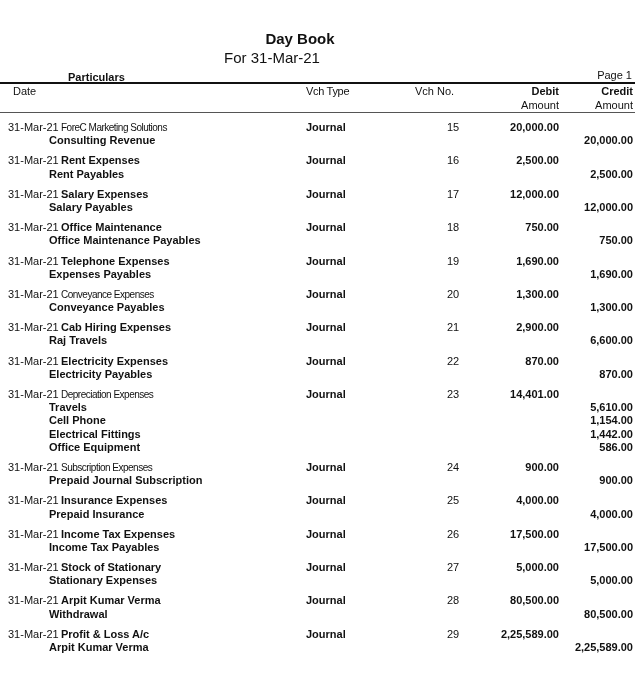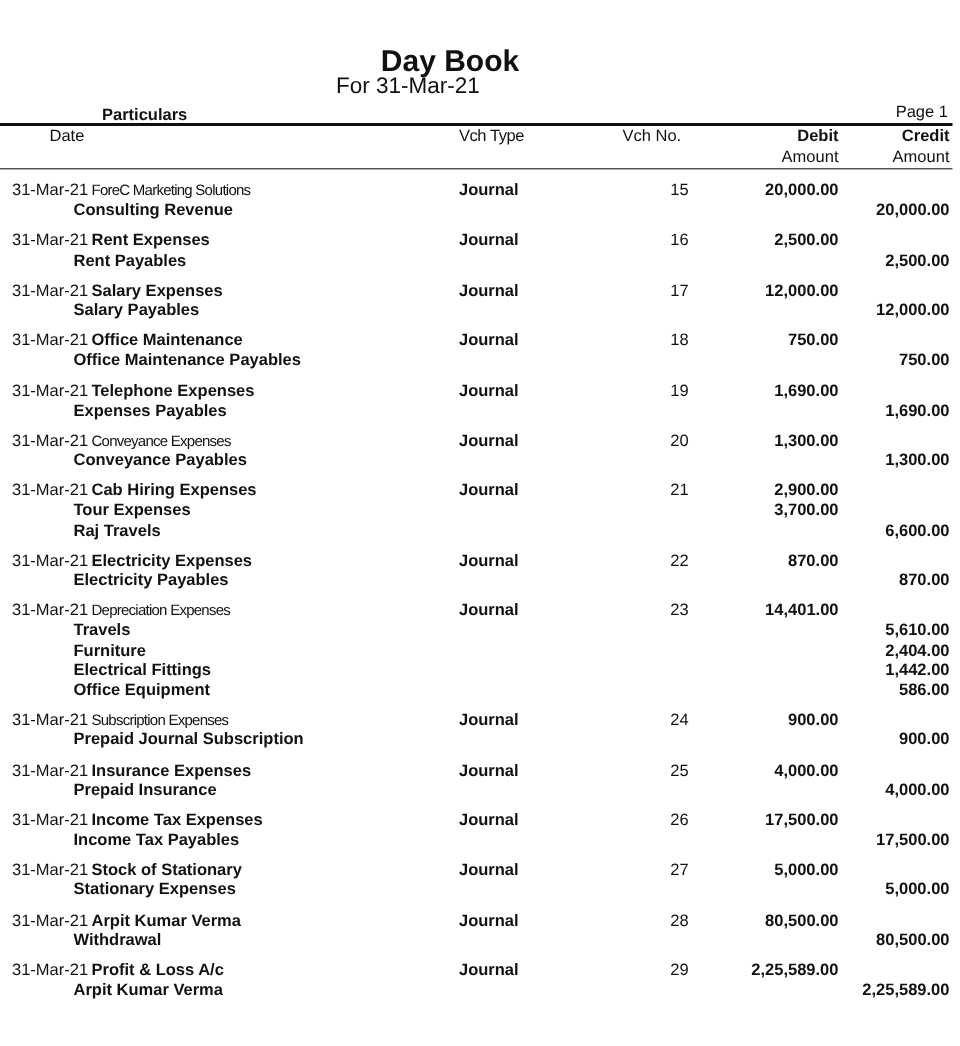--- a/index.html
+++ b/index.html
@@ -1,29 +1,29 @@
 <!DOCTYPE html>
 <html><head>
 <meta charset="utf-8">
 <style>
   html, body { margin: 0; padding: 0; background: #ffffff; }
   body {
     width: 640px; height: 697px; overflow: hidden; position: relative;
     font-family: "Liberation Sans", sans-serif; color: #111;
   }
   .title { position: absolute; top: 30px; left: 0; width: 600px; text-align: center;
-    font-size: 20px; font-weight: bold; }
+    font-size: 15px; font-weight: bold; }
   .subtitle { position: absolute; top: 49px; left: 0; width: 544px; text-align: center;
     font-size: 15px; }
   .page-no { position: absolute; top: 69px; right: 8px; font-size: 11px; }
   .rule-top { position: absolute; top: 82px; left: 0; width: 635px; height: 2px; background: #111; }
   .rule-bot { position: absolute; top: 112px; left: 0; width: 635px; height: 1px; background: #555; }
   .hdr { position: absolute; font-size: 11px; }
   .hdr.bold { font-weight: bold; }
-  .h-date { top: 85px; left: 33px; text-align: right; }
+  .h-date { top: 85px; left: 13px; text-align: right; }
   .h-part { top: 71px; left: 68px; }
   .h-vtype { top: 85px; left: 306px; font-size: 11px; letter-spacing: -0.3px; }
   .h-vno { top: 85px; left: 415px; }
   .h-debit { top: 85px; right: 81px; text-align: right; }
   .h-credit { top: 85px; right: 7px; text-align: right; }
   .h-debit2 { top: 99px; right: 81px; text-align: right; }
   .h-credit2 { top: 99px; right: 7px; text-align: right; }
 
   #entries { position: absolute; top: 121px; left: 0; width: 640px; }
   .entry { position: relative; margin-bottom: 7px; }
@@ -142,25 +142,20 @@
     </div>
     <div class="entry">
       <div class="line">
         <span class="date">31-Mar-21</span>
         <span class="acct">Cab Hiring Expenses</span>
         <span class="vtype">Journal</span>
         <span class="vno">21</span>
         <span class="debit">2,900.00</span>
       </div>
       <div class="line">
-        <span class="sub">Tour Expenses</span>
-        <span class="debit">3,700.00</span>
-        <span class="credit"></span>
-      </div>
-      <div class="line">
         <span class="sub">Raj Travels</span>
         <span class="debit"></span>
         <span class="credit">6,600.00</span>
       </div>
     </div>
     <div class="entry">
       <div class="line">
         <span class="date">31-Mar-21</span>
         <span class="acct">Electricity Expenses</span>
         <span class="vtype">Journal</span>
@@ -180,23 +175,23 @@
         <span class="vtype">Journal</span>
         <span class="vno">23</span>
         <span class="debit">14,401.00</span>
       </div>
       <div class="line">
         <span class="sub">Travels</span>
         <span class="debit"></span>
         <span class="credit">5,610.00</span>
       </div>
       <div class="line">
-        <span class="sub">Furniture</span>
-        <span class="debit"></span>
-        <span class="credit">2,404.00</span>
+        <span class="sub">Cell Phone</span>
+        <span class="debit"></span>
+        <span class="credit">1,154.00</span>
       </div>
       <div class="line">
         <span class="sub">Electrical Fittings</span>
         <span class="debit"></span>
         <span class="credit">1,442.00</span>
       </div>
       <div class="line">
         <span class="sub">Office Equipment</span>
         <span class="debit"></span>
         <span class="credit">586.00</span>

